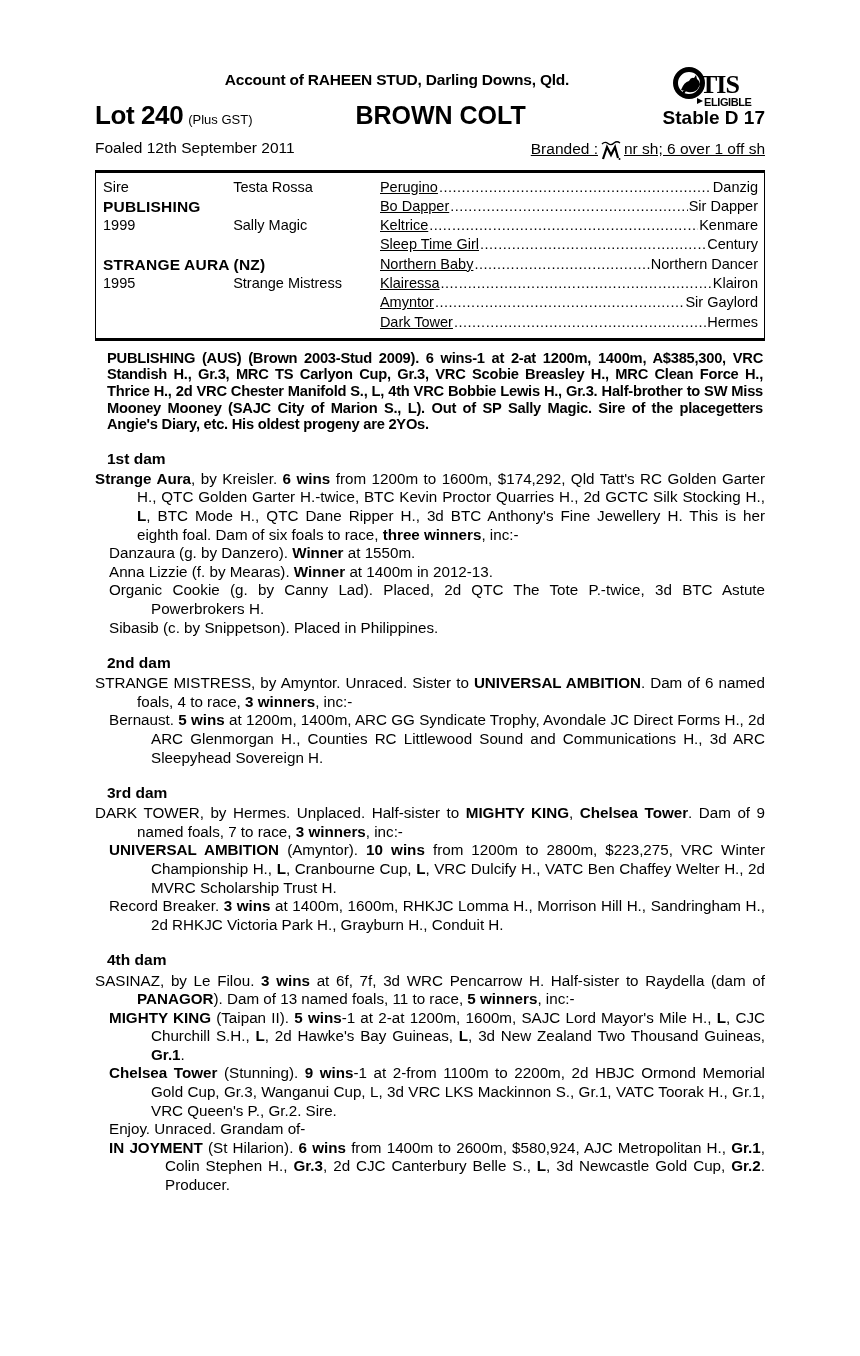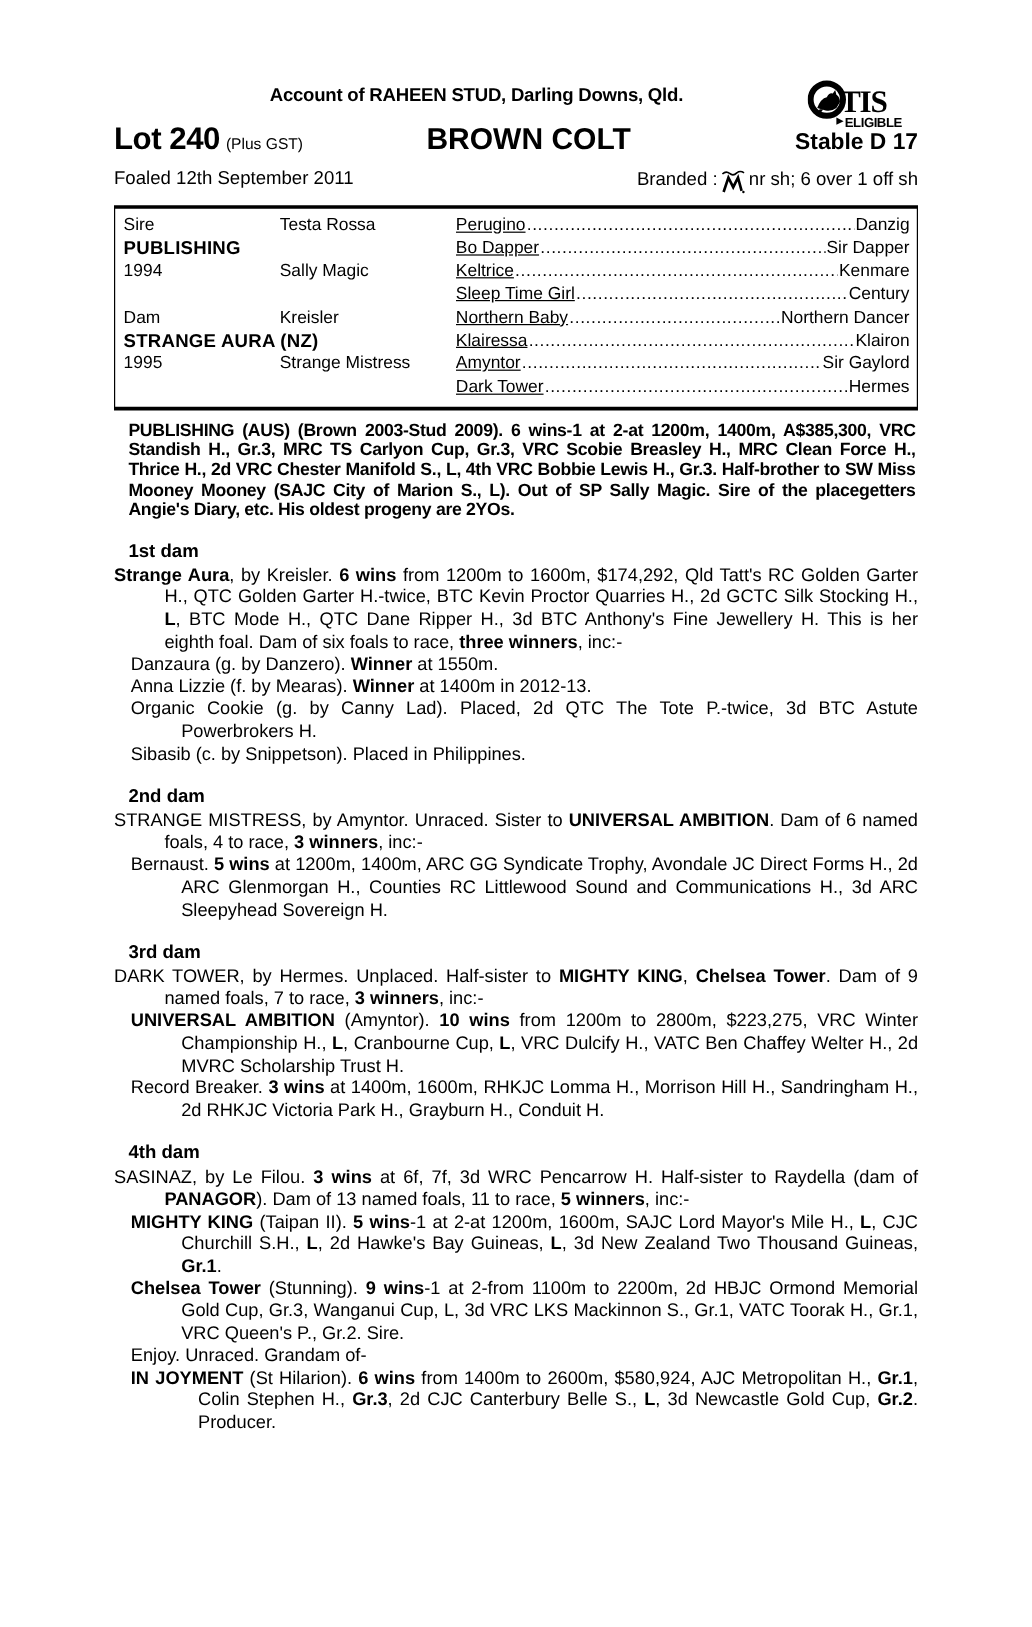--- a/index.html
+++ b/index.html
@@ -80,20 +80,21 @@
     font-size: 15.5px;
     line-height: 1.1;
   }
   .foaled { white-space: nowrap; }
   .branded {
     margin-left: auto;
     white-space: nowrap;
     display: flex;
     align-items: center;
     gap: 2px;
+    text-decoration: underline;
   }
   .brand-glyph { display: inline-block; width: 22px; height: 20px; position: relative; top: 2px; }
 
   
   .ped-table {
     margin-top: 11px;
     border-top: 3.5px solid #000;
     border-bottom: 3.5px solid #000;
     border-left: 1.5px solid #000;
     border-right: 1.5px solid #000;
@@ -223,28 +224,24 @@
   <div class="ped-table">
     <div class="ped-col-left">
         <div class="ped-left-row">
           <span class="ped-lbl">Sire</span>
           <span class="ped-val">Testa Rossa</span>
         </div>
         <div class="ped-left-row">
           <span class="ped-name">PUBLISHING</span>
         </div>
         <div class="ped-left-row">
-          <span class="ped-lbl">1994</span>
+          <span class="ped-lbl">1999</span>
           <span class="ped-val">Sally Magic</span>
         </div>
         <div class="ped-spacer"></div>
-        <div class="ped-left-row">
-          <span class="ped-lbl">Dam</span>
-          <span class="ped-val">Kreisler</span>
-        </div>
         <div class="ped-left-row">
           <span class="ped-name">STRANGE AURA (NZ)</span>
         </div>
         <div class="ped-left-row">
           <span class="ped-lbl">1995</span>
           <span class="ped-val">Strange Mistress</span>
         </div>
       </div>
     <div class="ped-col-right">
         <div class="ped-right-row">

